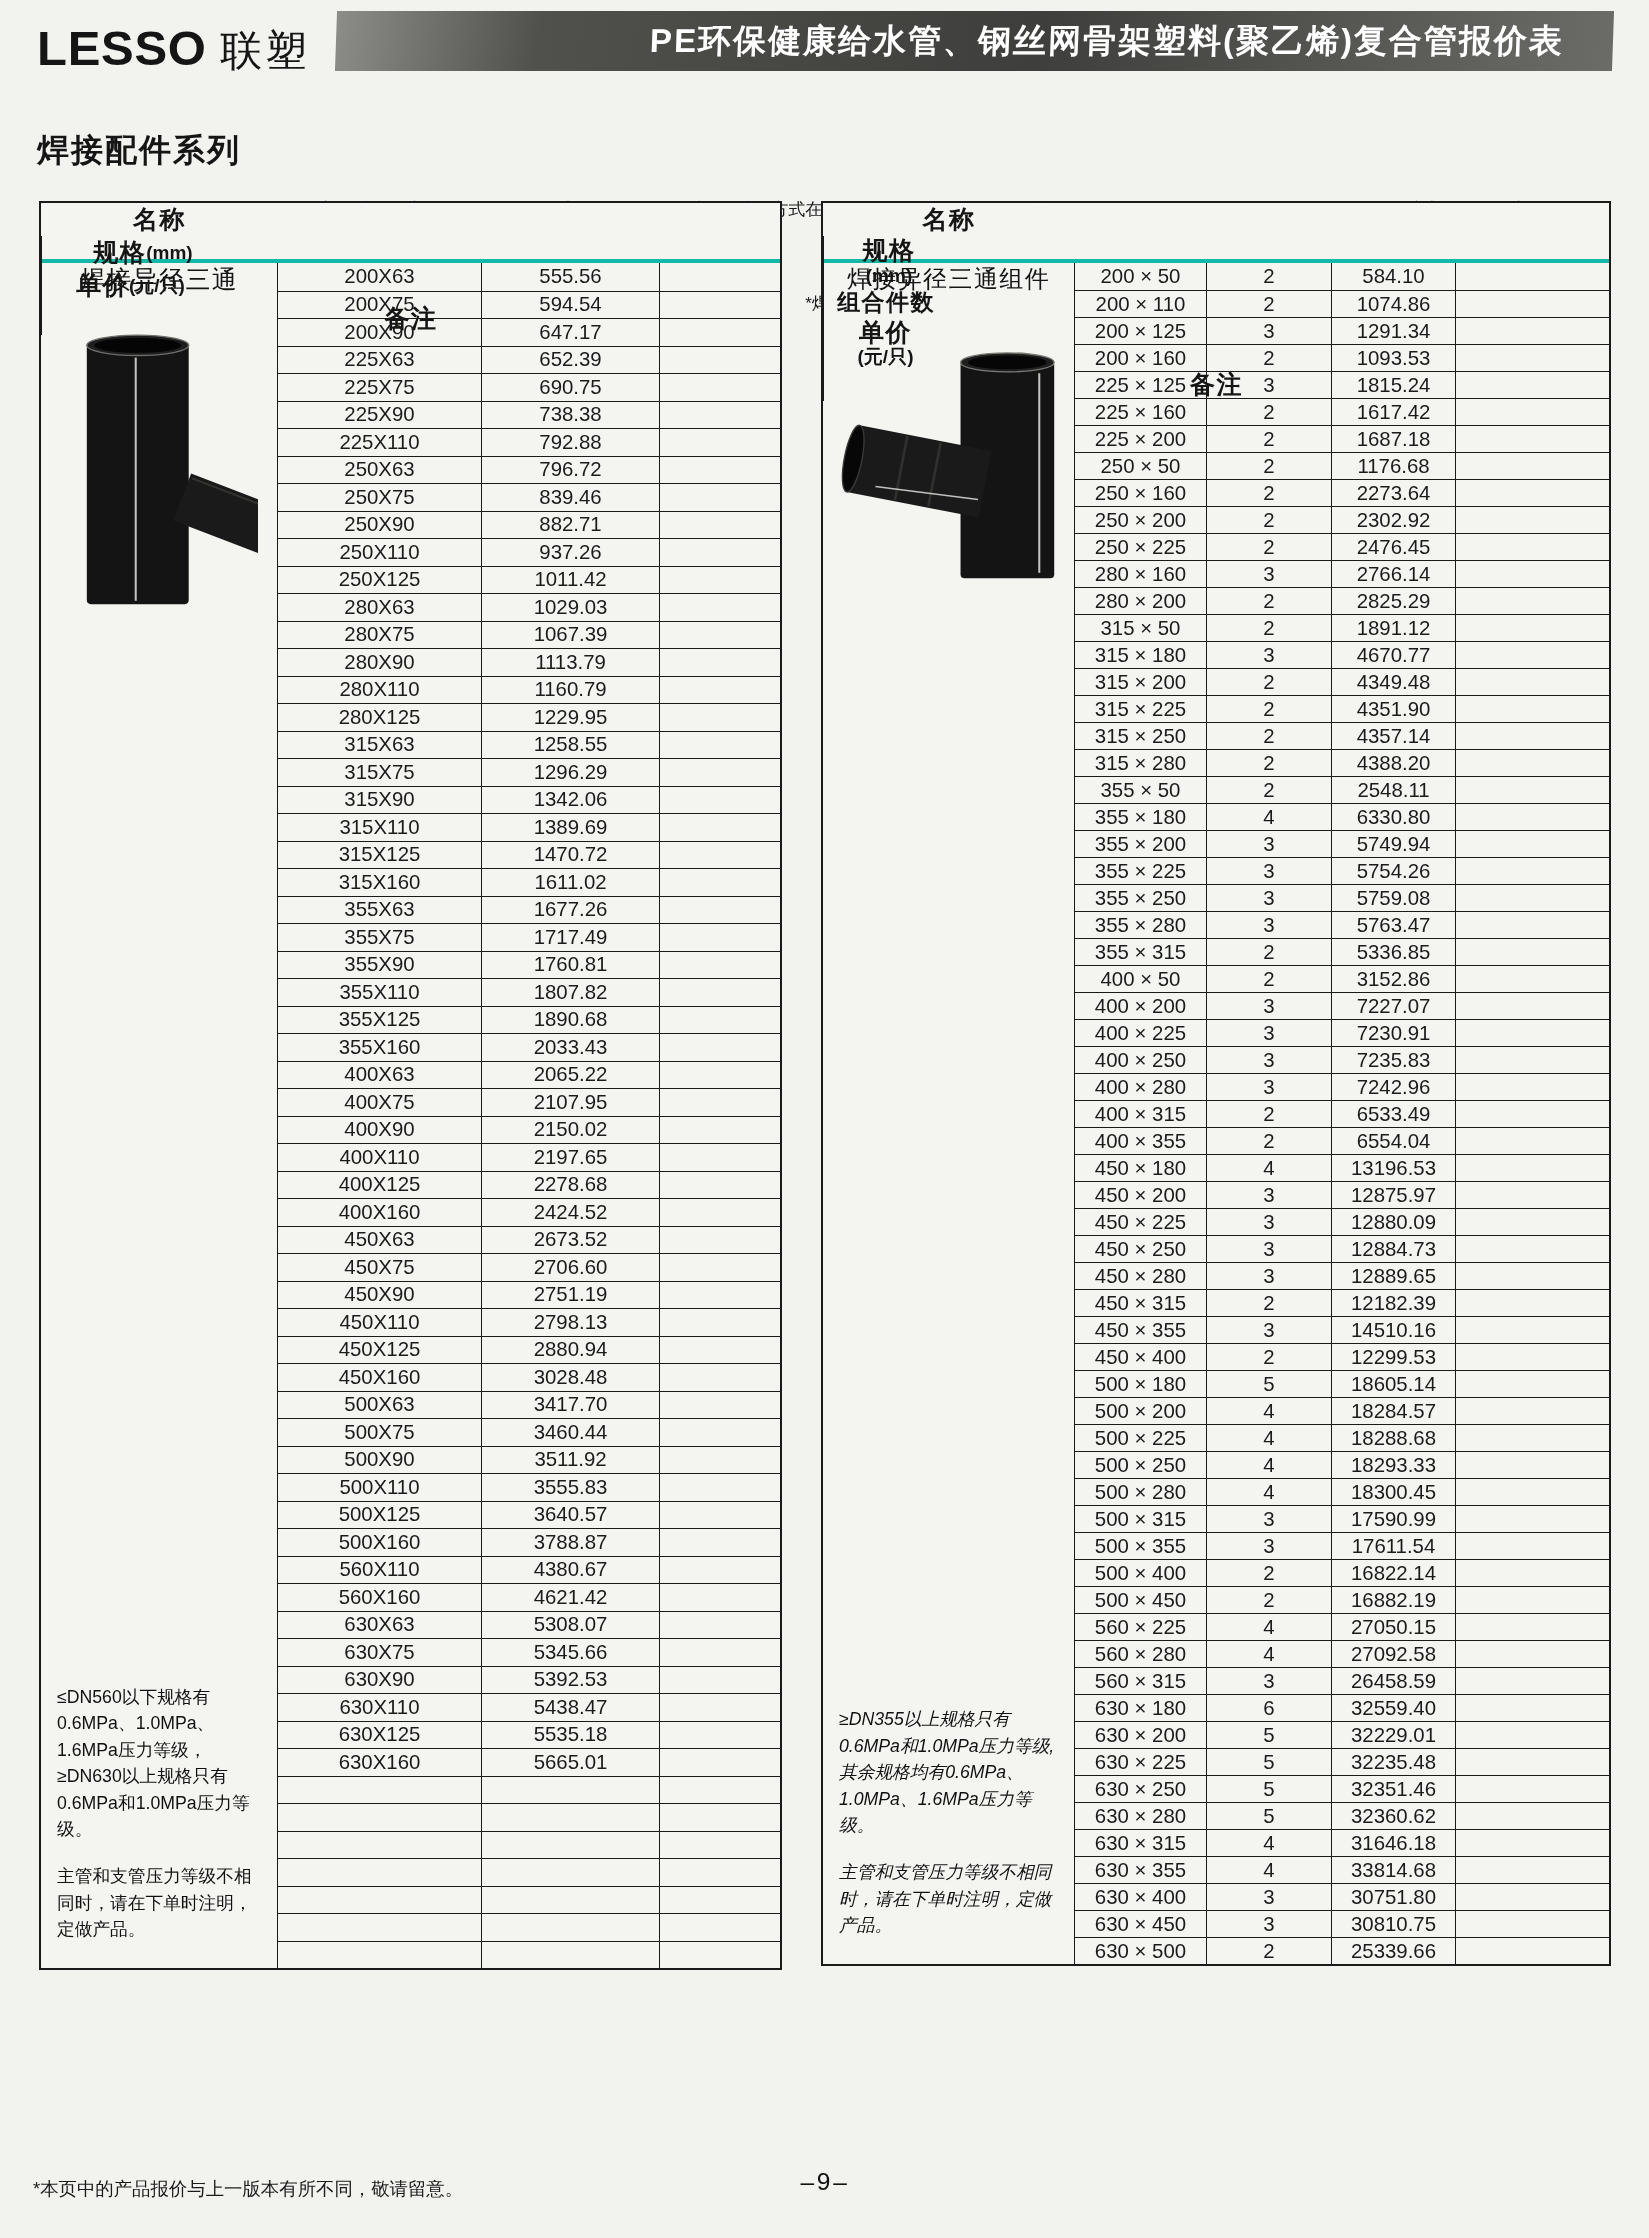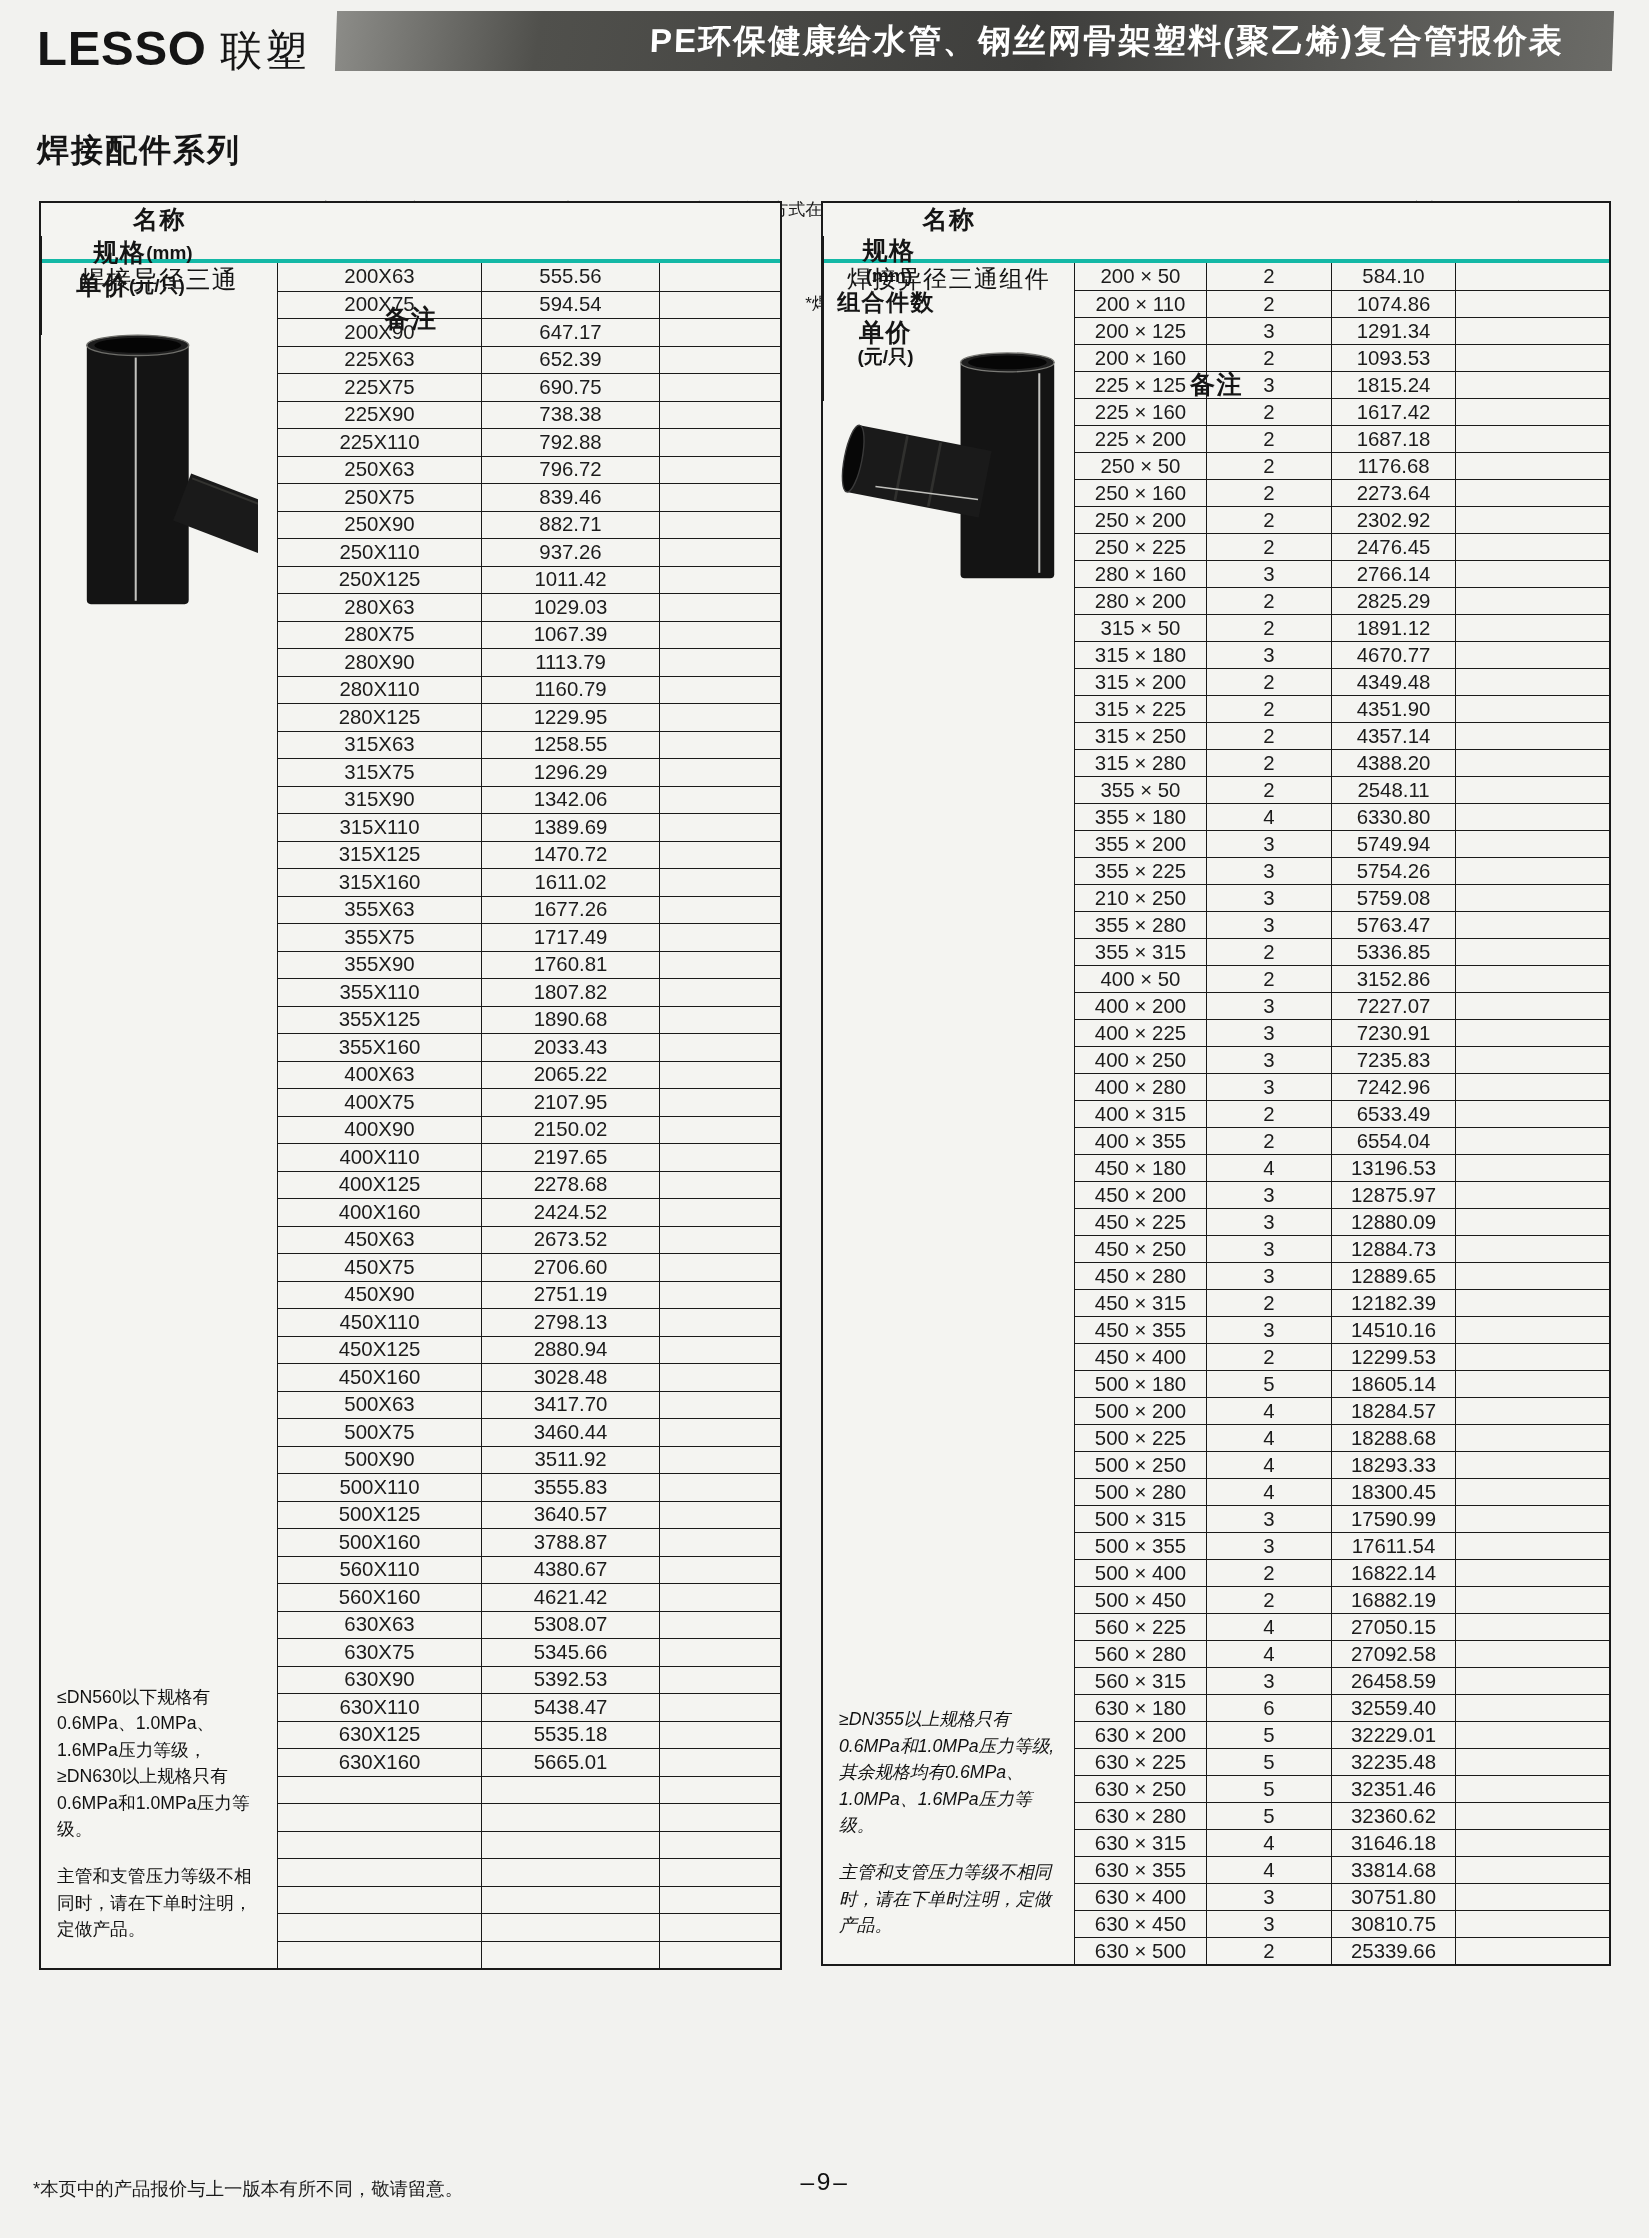--- a/index.html
+++ b/index.html
@@ -599,21 +599,21 @@
             <div class="tcell c2">5749.94</div>
             <div class="tcell c3"></div>
           </div>
           <div class="trow">
             <div class="tcell c0">355 × 225</div>
             <div class="tcell c1">3</div>
             <div class="tcell c2">5754.26</div>
             <div class="tcell c3"></div>
           </div>
           <div class="trow">
-            <div class="tcell c0">210 × 250</div>
+            <div class="tcell c0">355 × 250</div>
             <div class="tcell c1">3</div>
             <div class="tcell c2">5759.08</div>
             <div class="tcell c3"></div>
           </div>
           <div class="trow">
             <div class="tcell c0">355 × 280</div>
             <div class="tcell c1">3</div>
             <div class="tcell c2">5763.47</div>
             <div class="tcell c3"></div>
           </div>

